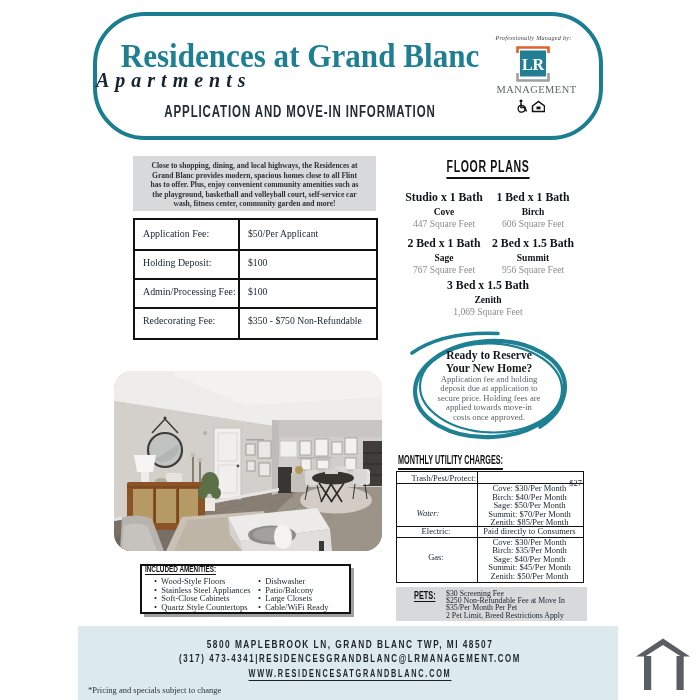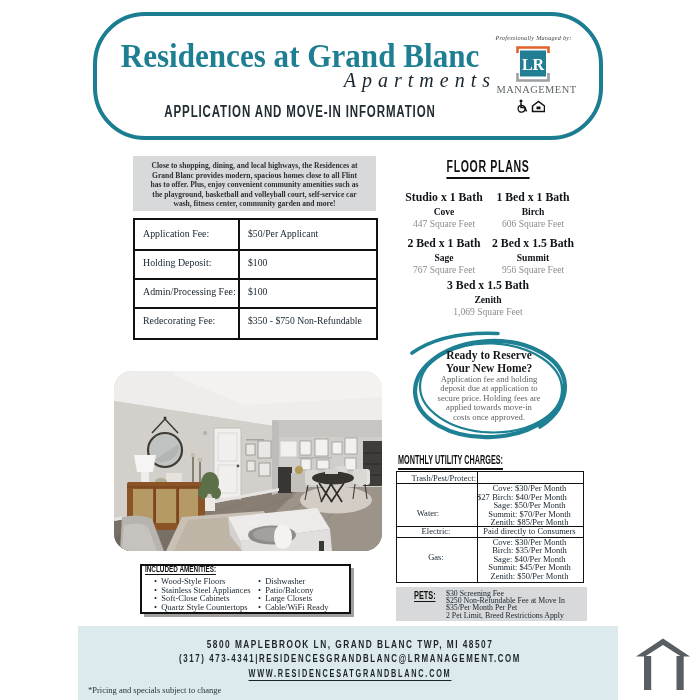--- a/index.html
+++ b/index.html
@@ -9,21 +9,21 @@
   .cond{font-family:"Liberation Sans",sans-serif;font-weight:bold;white-space:nowrap;}
 </style>
 </head>
 <body>
 <div class="page">
 
 <div class="abs" style="left:93px;top:12px;width:502px;height:120px;border:4px solid #1b7d90;border-radius:52px;background:#ffffff;"></div>
 
 <div class="abs" style="left:100px;top:37px;width:400px;text-align:center;font-family:'Liberation Serif',serif;font-weight:bold;color:#1e7f93;font-size:34px;white-space:nowrap;transform:scaleX(0.915);transform-origin:50% 0;">Residences at Grand Blanc</div>
 
-<div class="abs" style="left:96px;top:68.5px;width:400px;text-align:right;font-family:'Liberation Serif',serif;font-style:italic;font-weight:normal;color:#17242e;font-size:20px;letter-spacing:6px;white-space:nowrap;">Apartments</div>
+<div class="abs" style="left:96px;top:68.5px;width:400px;text-align:left;font-family:'Liberation Serif',serif;font-style:italic;font-weight:bold;color:#17242e;font-size:20px;letter-spacing:6px;white-space:nowrap;">Apartments</div>
 
 <div class="abs cond" style="left:50px;top:103px;width:500px;text-align:center;color:#222c33;font-size:16px;letter-spacing:1.2px;transform:scaleX(0.72);transform-origin:50% 0;">APPLICATION AND MOVE-IN INFORMATION</div>
 
 <div class="abs" style="left:470px;top:33.5px;width:127px;text-align:center;font-family:'Liberation Serif',serif;font-style:italic;color:#3a3f44;font-size:6.8px;letter-spacing:0.3px;white-space:nowrap;transform:scaleX(0.90);transform-origin:50% 0;">Professionally Managed by:</div>
 
 <svg class="abs" style="left:514px;top:46px;" width="38" height="36" viewBox="0 0 38 36">
   <path d="M3.5 7 L3.5 1.5 L34.5 1.5 L34.5 7" fill="none" stroke="#e2622b" stroke-width="2.6"></path>
   <path d="M3.5 27 L3.5 34.5 L34.5 34.5 L34.5 27" fill="none" stroke="#9aa0a4" stroke-width="2.6"></path>
   <rect x="6" y="4.5" width="26" height="26" fill="#227f93"></rect>
   <text x="19" y="24" font-family="Liberation Serif,serif" font-weight="bold" font-size="16" fill="#ffffff" text-anchor="middle">LR</text>
@@ -286,25 +286,25 @@
 <div class="abs cond" style="left:398px;top:453px;font-size:12.5px;color:#111;transform:scaleX(0.58);transform-origin:0 0;"><span style="border-bottom:2px solid #111;padding-bottom:0.5px;">MONTHLY UTILITY CHARGES:</span></div>
 
 <div class="abs" style="left:396px;top:471px;width:186px;height:110px;border:1.5px solid #111;">
   <div style="position:absolute;left:80px;top:0;height:100%;border-left:1.5px solid #111;"></div>
   <div style="position:absolute;left:0;top:11px;width:100%;border-top:1.5px solid #111;"></div>
   <div style="position:absolute;left:0;top:54px;width:100%;border-top:1.5px solid #111;"></div>
   <div style="position:absolute;left:0;top:65px;width:100%;border-top:1.5px solid #111;"></div>
 </div>
 
 <div class="abs" style="left:396px;top:472.5px;width:80px;text-align:right;font-size:8.5px;color:#17242e;">Trash/Pest/Protect:</div>
-<div class="abs" style="left:396px;top:508px;width:64px;text-align:center;font-size:8.5px;color:#17242e;">Water:</div>
+<div class="abs" style="left:396px;top:508px;width:64px;text-align:center;font-size:8.5px;color:#17242e;font-style:italic;">Water:</div>
 <div class="abs" style="left:396px;top:526px;width:80px;text-align:center;font-size:8.5px;color:#17242e;">Electric:</div>
 <div class="abs" style="left:396px;top:552px;width:80px;text-align:center;font-size:8.5px;color:#17242e;">Gas:</div>
 
-<div class="abs" style="left:477px;top:492px;width:87px;text-align:left;font-size:8.5px;color:#17242e;">$27</div>
+<div class="abs" style="left:477px;top:478px;width:105px;text-align:right;font-size:8.5px;color:#17242e;">$27</div>
 <div class="abs" style="left:477px;top:484px;width:105px;text-align:center;font-size:8.5px;line-height:8.6px;color:#17242e;white-space:nowrap;">Cove: $30/Per Month<br>Birch: $40/Per Month<br>Sage: $50/Per Month<br>Summit: $70/Per Month<br>Zenith: $85/Per Month</div>
 <div class="abs" style="left:477px;top:526px;width:105px;text-align:center;font-size:8.5px;color:#17242e;white-space:nowrap;">Paid directly to Consumers</div>
 <div class="abs" style="left:477px;top:537.5px;width:105px;text-align:center;font-size:8.5px;line-height:8.6px;color:#17242e;white-space:nowrap;">Cove: $30/Per Month<br>Birch: $35/Per Month<br>Sage: $40/Per Month<br>Summit: $45/Per Month<br>Zenith: $50/Per Month</div>
 
 <div class="abs" style="left:396px;top:587px;width:191px;height:34px;background:#d8d9da;"></div>
 
 <div class="abs cond" style="left:414px;top:589px;font-size:11px;color:#111;transform:scaleX(0.67);transform-origin:0 0;"><span style="border-bottom:1.5px solid #111;">PETS:</span></div>
 
 <div class="abs" style="left:446px;top:589.5px;font-size:7.8px;line-height:7.4px;color:#17242e;white-space:nowrap;">$30 Screening Fee<br>$250 Non-Refundable Fee at Move In<br>$35/Per Month Per Pet<br>2 Pet Limit, Breed Restrictions Apply</div>
 

